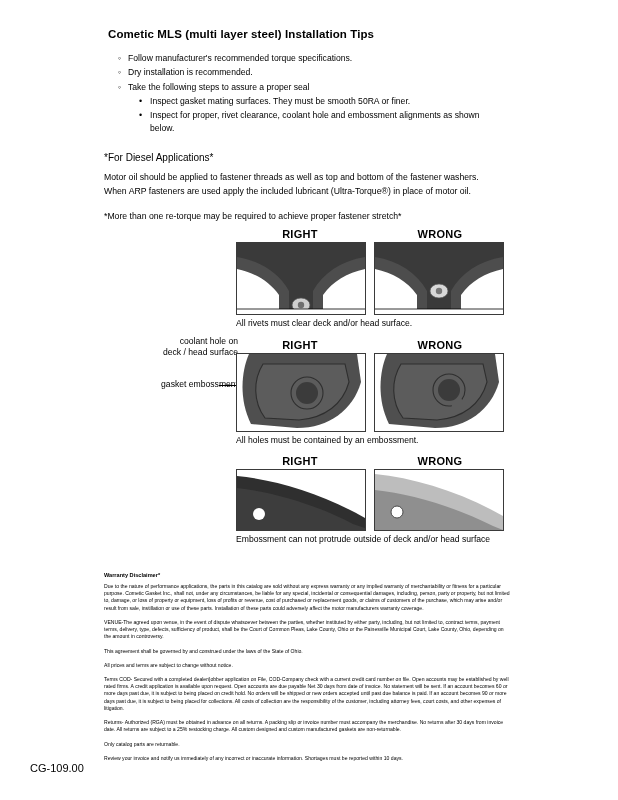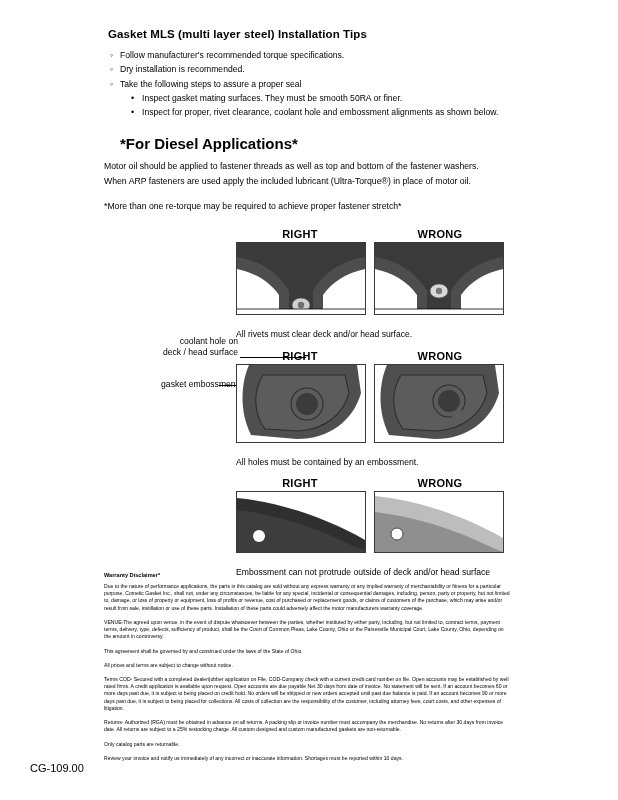--- a/index.html
+++ b/index.html
@@ -28,21 +28,21 @@
     width: 406px;
   }
   h1.title {
     font-size: 11.5px;
     font-weight: bold;
     margin: 0 0 9px 4px;
     letter-spacing: 0.1px;
   }
   ul.bullets {
     list-style: none;
-    margin: 4px;
+    margin: 12px;
     padding: 0;
   }
   ul.bullets > li {
     font-size: 8.6px;
     line-height: 1.55;
     margin: 0 0 1px 0;
     padding-left: 12px;
     position: relative;
   }
   ul.bullets > li::before {
@@ -65,23 +65,23 @@
     margin-left: 9px;
   }
   ul.subbullets > li::before {
     content: "\2022";
     position: absolute;
     left: 2px;
     top: -0.5px;
     font-size: 9px;
   }
   h2.subhead {
-    font-size: 15px;
-    font-weight: bold;
-    margin: 16px 0 7px 16px;
+    font-size: 10px;
+    font-weight: normal;
+    margin: 16px 0 7px 0;
   }
   p.para {
     font-size: 8.7px;
     line-height: 1.62;
     margin: 0 12px 12px 0;
   }
   p.note {
     font-size: 8.7px;
     line-height: 1.6;
     margin: 0;
@@ -120,21 +120,21 @@
     width: 128px;
     height: 71px;
     border: 1px solid #3a3a3a;
     position: relative;
     overflow: hidden;
     background: #ffffff;
   }
   .fig-box.tall { height: 77px; }
   .fig-caption {
     font-size: 8.6px;
-    margin-top: 14px;
+    margin-top: 3px;
     line-height: 1.35;
   }
 
   
   .callouts {
     position: absolute;
     left: 106px;
     top: 336px;
     width: 132px;
     text-align: right;
@@ -178,21 +178,21 @@
     font-size: 11px;
   }
   .docnum span { margin-left: 30px; }
 </style>
 </head>
 <body>
 
 <div class="page">
 
   <div class="content">
-    <h1 class="title">Gasket MLS (multi layer steel) Installation Tips</h1>
+    <h1 class="title">Cometic MLS (multi layer steel) Installation Tips</h1>
 
     <ul class="bullets">
       <li>Follow manufacturer's recommended torque specifications.</li>
       <li>Dry installation is recommended.</li>
       <li>
         <span>Take the following steps to assure a proper seal</span>
         <ul class="subbullets">
           <li>Inspect gasket mating surfaces.  They must be smooth 50RA or finer.</li>
           <li>Inspect for proper, rivet clearance, coolant hole and embossment alignments as shown below.</li>
         </ul>

